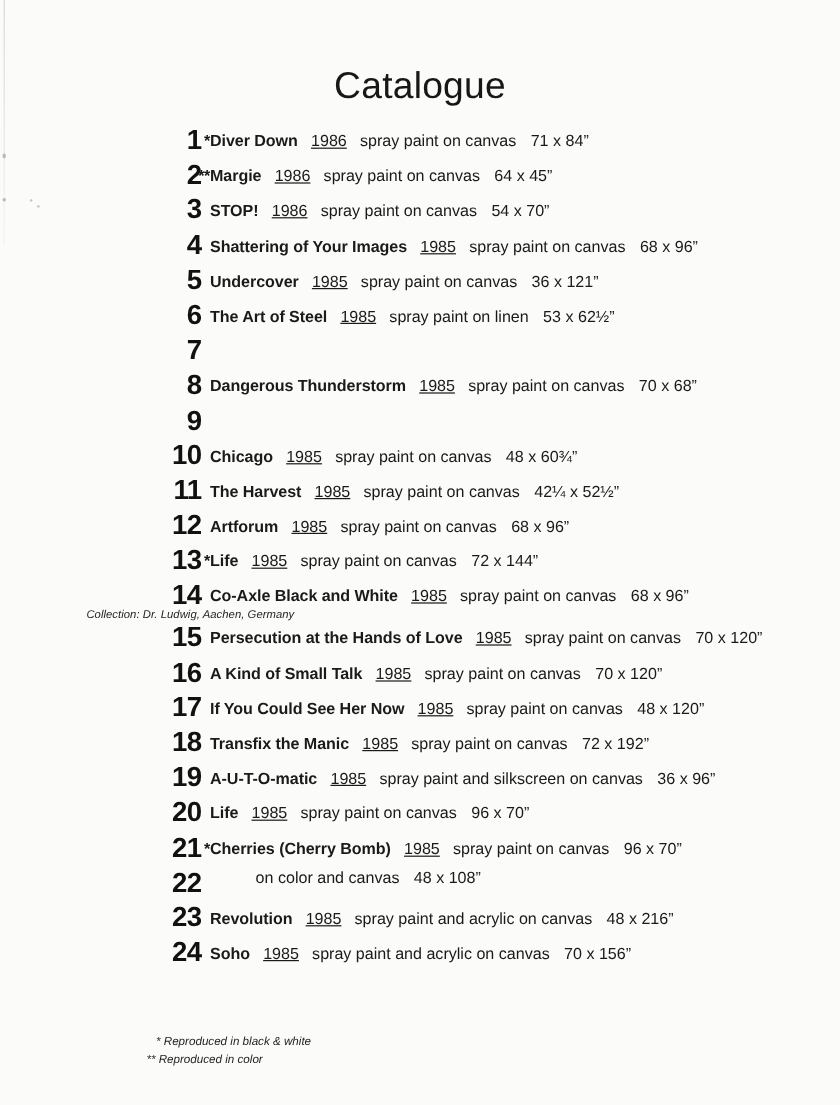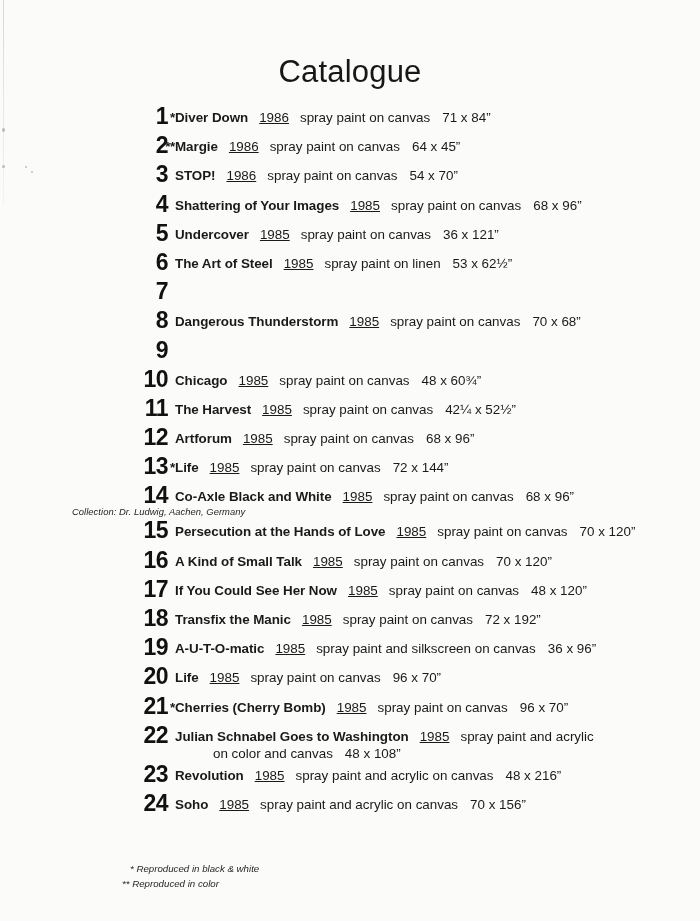--- a/index.html
+++ b/index.html
@@ -250,21 +250,20 @@
       <div class="entry">
         <div class="entry-num">20</div>
         <div class="entry-body"><span class="entry-title">Life</span><span class="entry-year">1985</span><span class="entry-medium">spray paint on canvas</span><span class="entry-dims">96 x 70”</span></div>
       </div>
       <div class="entry">
         <div class="entry-num">21</div>
         <div class="entry-body"><span class="entry-stars">*</span><span class="entry-title">Cherries (Cherry Bomb)</span><span class="entry-year">1985</span><span class="entry-medium">spray paint on canvas</span><span class="entry-dims">96 x 70”</span></div>
       </div>
       <div class="entry">
         <div class="entry-num">22</div>
-        <div class="entry-body"><span class="entry-title">Julian Schnabel Goes to Washington</span><span class="entry-year">1985</span><span class="entry-medium">spray paint and acrylic</span></div>
         <div class="entry-body entry-cont" style="padding-top: 0px;"><span>on color and canvas</span><span class="entry-dims">48 x 108”</span></div>
       </div>
       <div class="entry">
         <div class="entry-num">23</div>
         <div class="entry-body"><span class="entry-title">Revolution</span><span class="entry-year">1985</span><span class="entry-medium">spray paint and acrylic on canvas</span><span class="entry-dims">48 x 216”</span></div>
       </div>
       <div class="entry">
         <div class="entry-num">24</div>
         <div class="entry-body"><span class="entry-title">Soho</span><span class="entry-year">1985</span><span class="entry-medium">spray paint and acrylic on canvas</span><span class="entry-dims">70 x 156”</span></div>
       </div>

